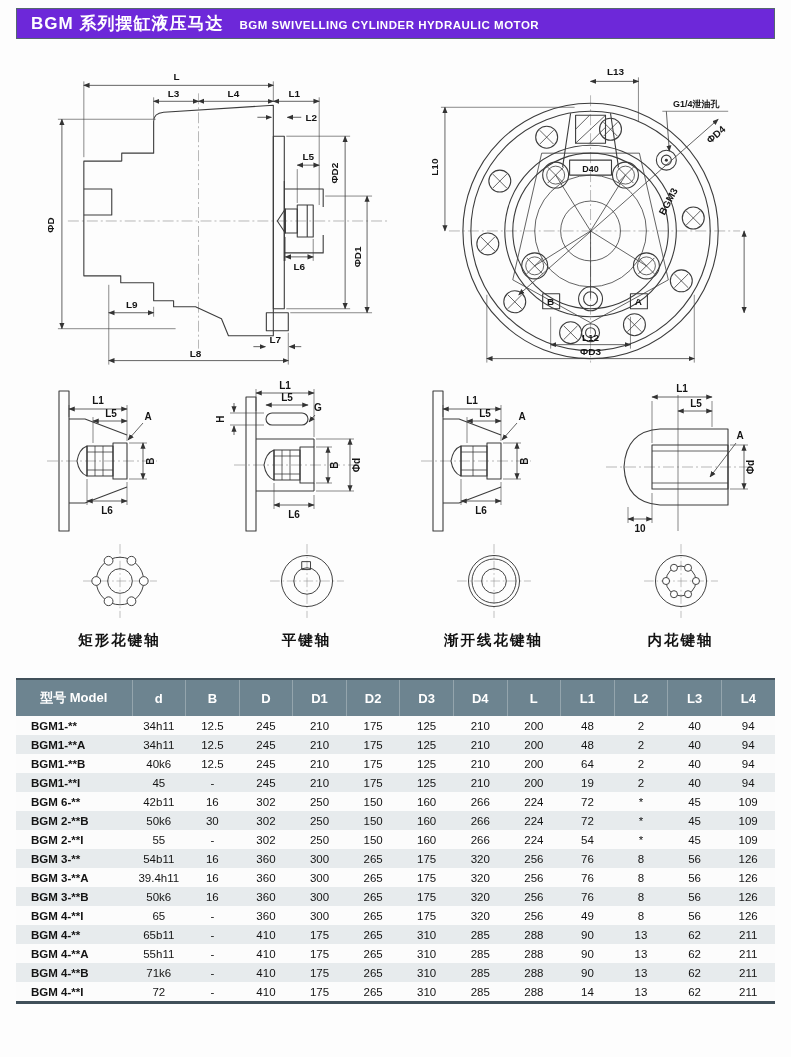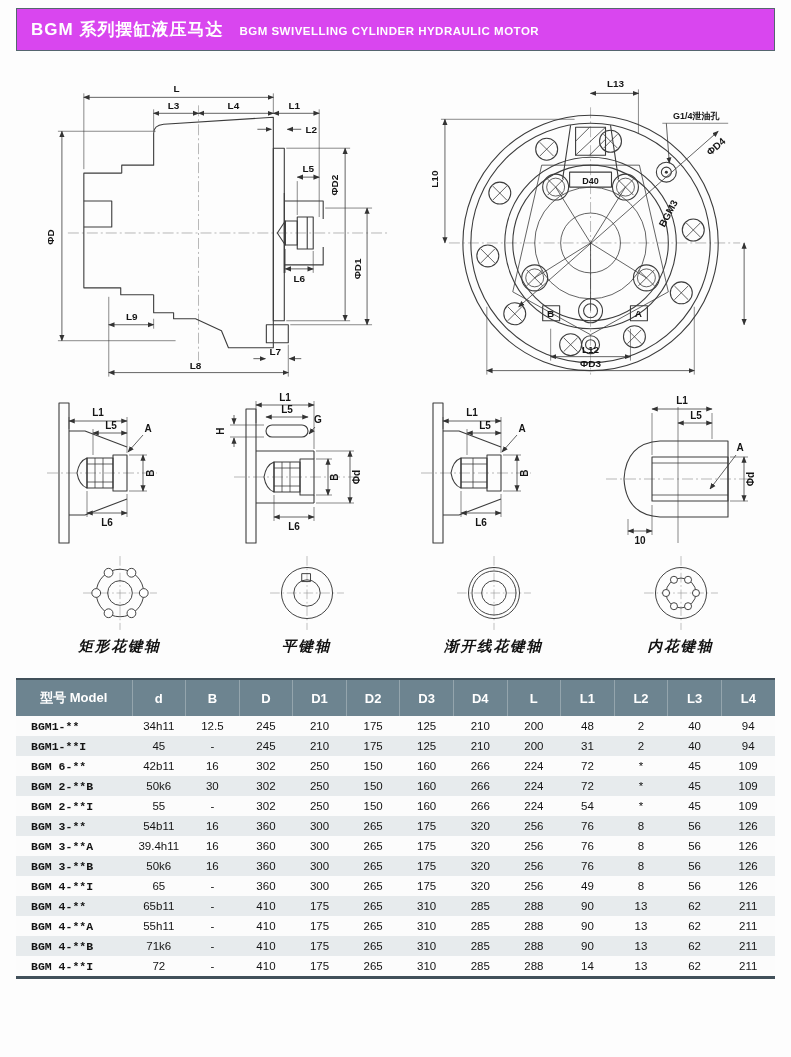--- a/index.html
+++ b/index.html
@@ -4,57 +4,57 @@
 <style>
   * { box-sizing: border-box; }
   html,body { margin:0; padding:0; }
   body {
     width:791px; height:1057px; background:#fdfdfd;
     font-family:"Liberation Sans", sans-serif; color:#1a1a1a;
     overflow:hidden;
   }
   .page { padding:8px 16px 0 16px; }
   .titlebar {
-    background:#d946ef; border:1px solid #55666f; color:#fff;
-    height:43px; display:flex; align-items:center; gap:16px; padding:0 14px;
+    background:#6d28d9; border:1px solid #55666f; color:#fff;
+    height:31px; display:flex; align-items:center; gap:16px; padding:0 14px;
   }
   .title-zh { font-size:17px; font-weight:bold; letter-spacing:1px; }
   .title-en { font-size:11.5px; letter-spacing:.5px; padding-top:2px;font-weight:bold; }
 
   .drawings { display:flex; justify-content:space-between; margin-top:22px; padding:0 8px; }
 
   svg { display:block; }
   svg .ln   { stroke:#3c3c3c; stroke-width:1.1; fill:none; stroke-linejoin:round; }
   svg .dim  { stroke:#3c3c3c; stroke-width:.8; fill:none; }
   svg .ext  { stroke:#3c3c3c; stroke-width:.6; fill:none; }
   svg .cl   { stroke:#8a8a8a; stroke-width:.6; fill:none; stroke-dasharray:11 3 2 3; }
   svg .thin { stroke:#555; stroke-width:.7; fill:none; }
   svg text  { fill:#151515; font-family:"Liberation Sans",sans-serif; font-size:10px; font-weight:bold; }
   svg .cap  { font-size:9px; }
 
   .shaft-row { display:flex; justify-content:space-between; margin-top:8px; padding:0 10px; }
   .shaft-col { width:187px; display:flex; flex-direction:column; align-items:center; }
-  .shaft-caption { font-size:14.5px; font-weight:bold; color:#111; letter-spacing:2px;font-style:italic; }
-
-  .table-wrap { margin-top:22px; }
+  .shaft-caption { font-size:14.5px; font-weight:bold; color:#111; margin-top:6px; letter-spacing:2px; }
+
+  .table-wrap { margin-top:28px; }
   table.spec {
     width:100%; border-collapse:collapse; table-layout:fixed;
     border-top:2px solid #41505a; border-bottom:3px solid #41505a;
   }
   table.spec th {
     background:#6d8490; color:#fff; font-size:13px; font-weight:bold;
     padding:9px 1px; border-left:1px solid #94a5ad; white-space:nowrap;
   }
   table.spec th:first-child { border-left:none; }
   table.spec td {
     font-size:11.5px; text-align:center; padding:3.5px 1px; color:#141414; white-space:nowrap;
   }
   table.spec tbody tr:nth-child(even) { background:#e7ebed; }
   table.spec tbody tr:nth-child(odd)  { background:#fcfcfc; }
-  table.spec td:first-child { text-align:left; padding-left:15px; font-weight:bold; font-size:11.5px;font-family:Liberation Mono, monospace; }
+  table.spec td:first-child { text-align:left; padding-left:15px; font-weight:bold; font-size:11.5px; }
   col.c-model { width:116px; }
 </style>
 </head>
 <body>
 
 <div class="page">
 
   <div class="titlebar">
     <span class="title-zh">BGM 系列摆缸液压马达</span>
     <span class="title-en">BGM SWIVELLING CYLINDER HYDRAULIC MOTOR</span>
@@ -523,30 +523,60 @@
             <td>175</td>
             <td>125</td>
             <td>210</td>
             <td>200</td>
             <td>48</td>
             <td>2</td>
             <td>40</td>
             <td>94</td>
           </tr>
           <tr>
+            <td>BGM1-**A</td>
+            <td>34h11</td>
+            <td>12.5</td>
+            <td>245</td>
+            <td>210</td>
+            <td>175</td>
+            <td>125</td>
+            <td>210</td>
+            <td>200</td>
+            <td>48</td>
+            <td>2</td>
+            <td>40</td>
+            <td>94</td>
+          </tr>
+          <tr>
+            <td>BGM1-**B</td>
+            <td>40k6</td>
+            <td>12.5</td>
+            <td>245</td>
+            <td>210</td>
+            <td>175</td>
+            <td>125</td>
+            <td>210</td>
+            <td>200</td>
+            <td>64</td>
+            <td>2</td>
+            <td>40</td>
+            <td>94</td>
+          </tr>
+          <tr>
             <td>BGM1-**I</td>
             <td>45</td>
             <td>-</td>
             <td>245</td>
             <td>210</td>
             <td>175</td>
             <td>125</td>
             <td>210</td>
             <td>200</td>
-            <td>31</td>
+            <td>19</td>
             <td>2</td>
             <td>40</td>
             <td>94</td>
           </tr>
           <tr>
             <td>BGM 6-**</td>
             <td>42b11</td>
             <td>16</td>
             <td>302</td>
             <td>250</td>

